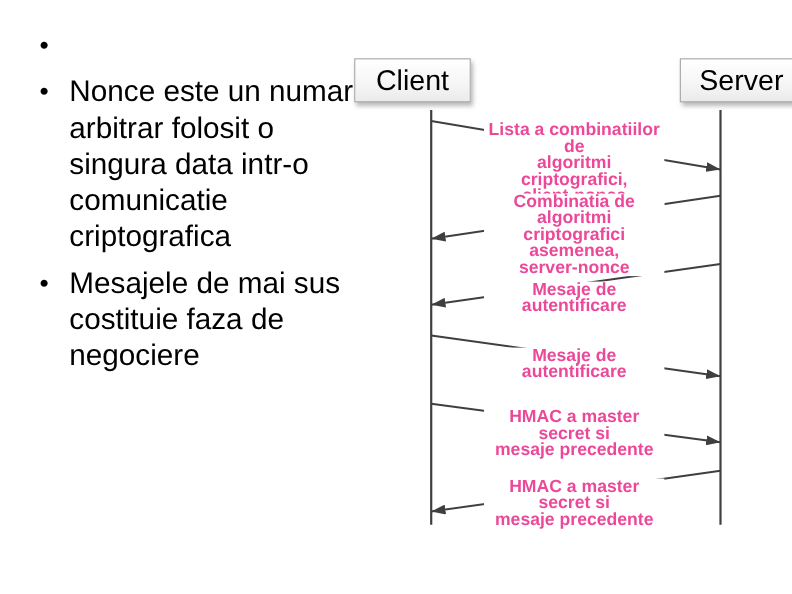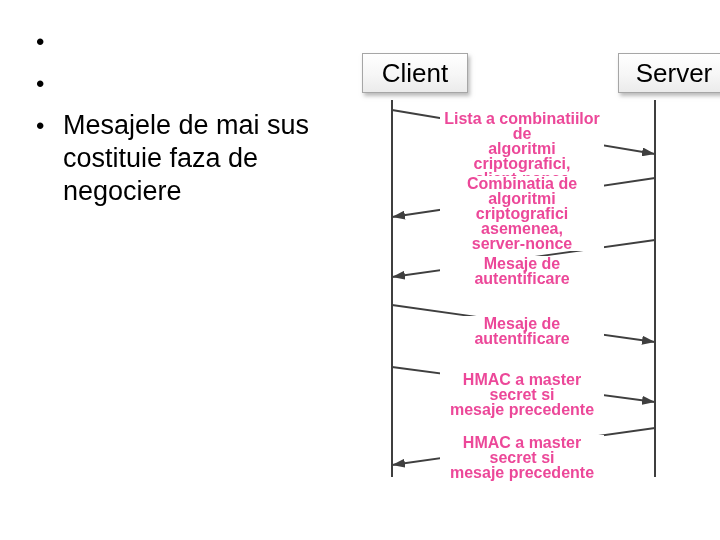--- a/index.html
+++ b/index.html
@@ -58,21 +58,21 @@
     height: 38px;
     border: 1px solid #a6a6a6;
     background: linear-gradient(180deg, #ffffff 0%, #f6f6f6 55%, #ebebeb 100%);
     box-shadow: 2px 3px 4px rgba(130,130,130,0.55);
     display: flex;
     align-items: center;
     justify-content: center;
     font-size: 26px;
     color: #000000;
   }
-  .actor-client { left: 362px; width: 104px; text-align: right; }
+  .actor-client { left: 322px; width: 104px; text-align: right; }
   .actor-server { left: 618px; width: 110px; }
 
   .msg-label {
     position: absolute;
     left: 440px;
     width: 164px;
     text-align: center;
     font-size: 16px;
     font-weight: bold;
     line-height: 15px;
@@ -91,20 +91,25 @@
 <body>
 
 <div class="slide">
 
   <div class="bullets">
     <div class="bullet-item">
       <span class="bullet-marker">•</span>
     </div>
     <div class="bullet-item">
       <span class="bullet-marker">•</span>
+      <span class="bullet-text">Nonce este un numar
+arbitrar folosit o
+singura data intr-o
+comunicatie
+criptografica</span>
     </div>
     <div class="bullet-item">
       <span class="bullet-marker">•</span>
       <span class="bullet-text">Mesajele de mai sus
 costituie faza de
 negociere</span>
     </div>
   </div>
 
   <div class="diagram">

